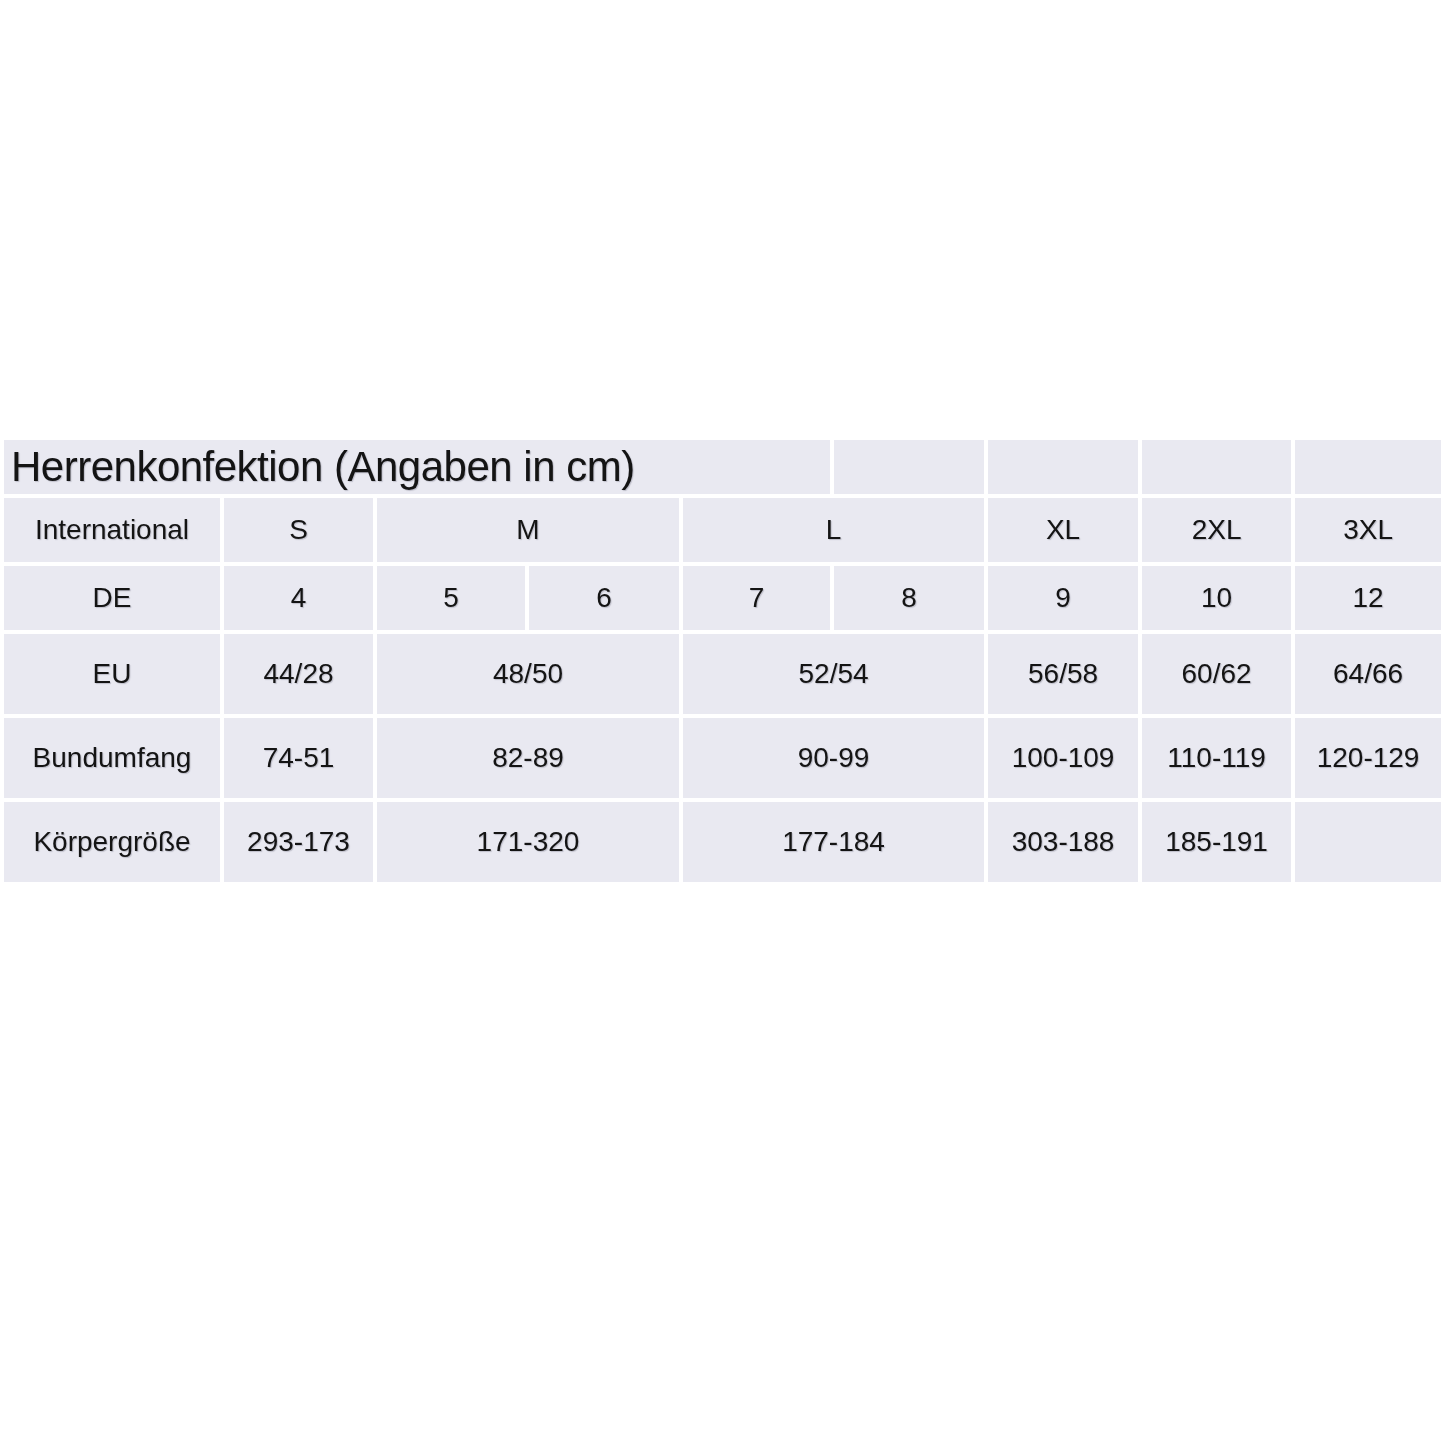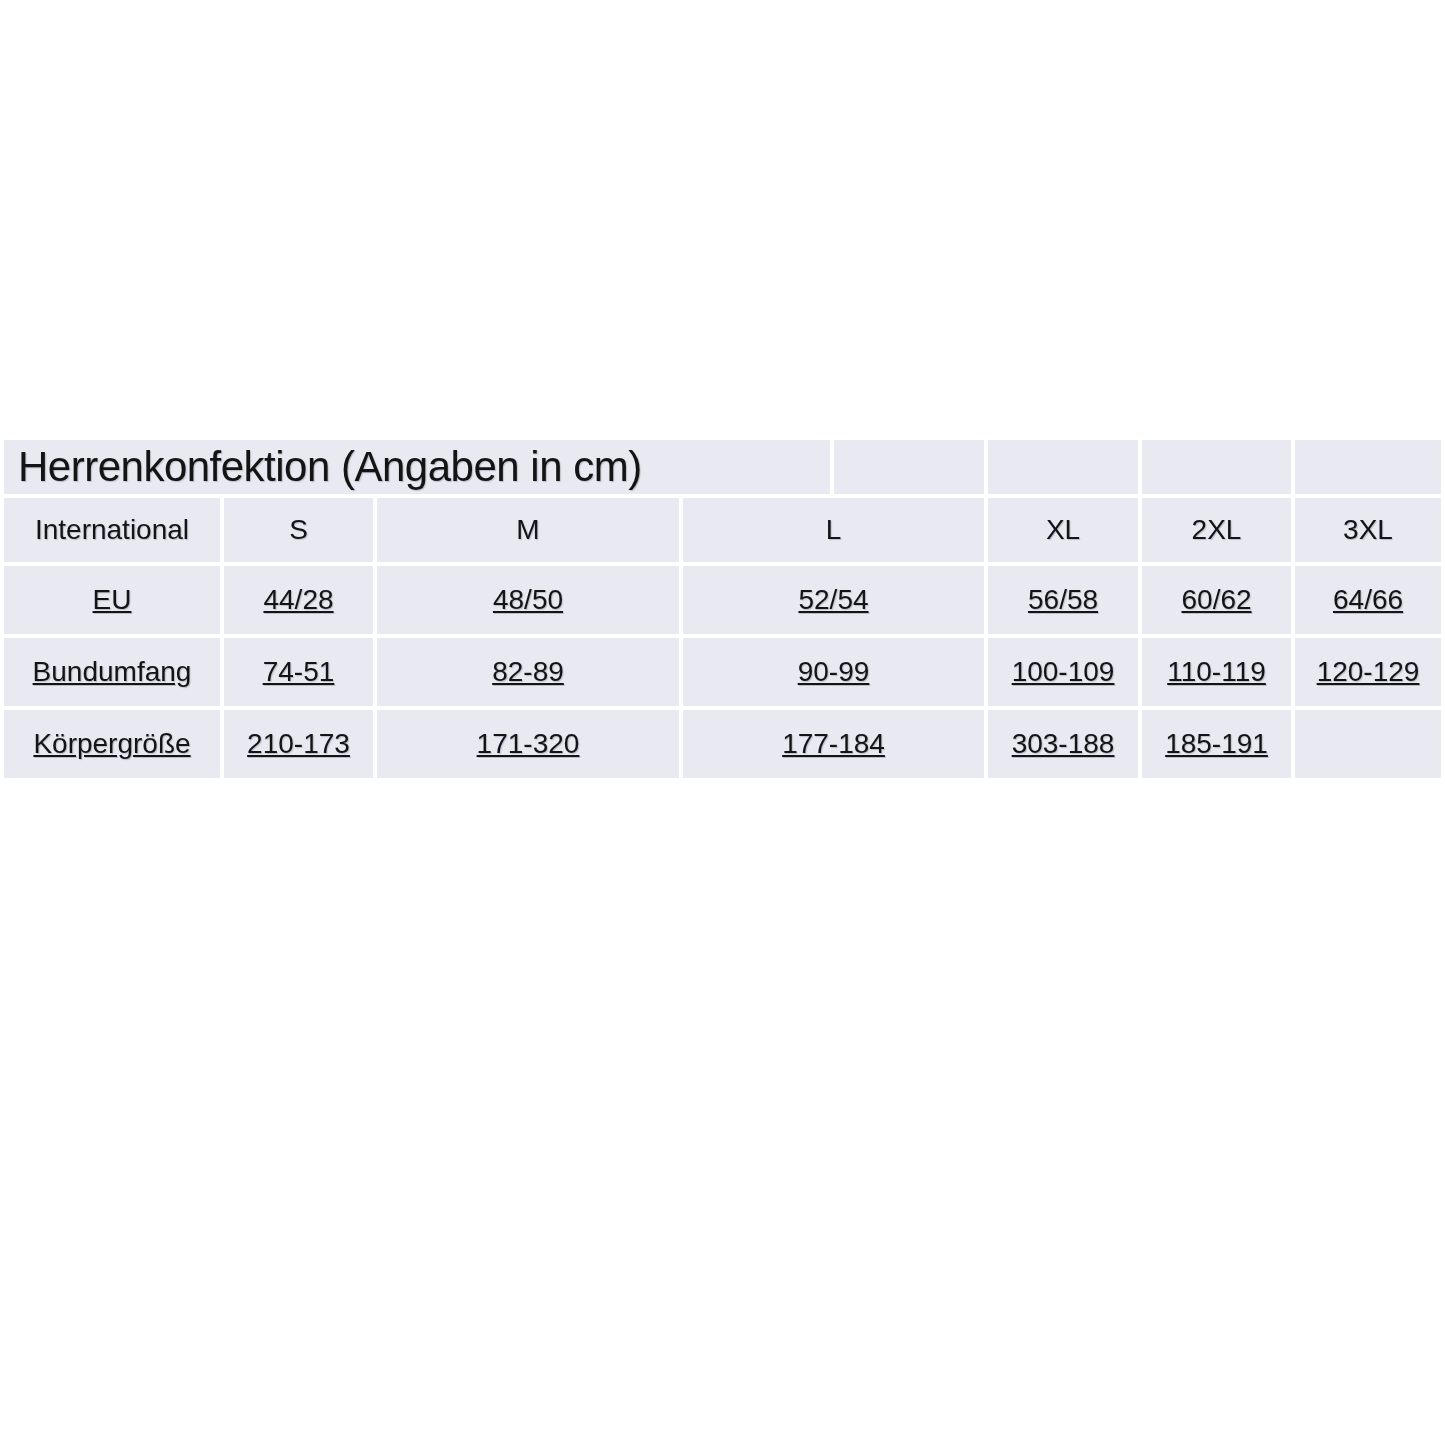--- a/index.html
+++ b/index.html
@@ -35,26 +35,26 @@
     vertical-align: middle;
     font-size: 28px;
     color: var(--text);
     text-shadow: 1px 1px 1px rgba(90, 90, 110, 0.30);
     overflow: hidden;
     white-space: nowrap;
     padding: 0;
   }
   tr.title-row td { height: 54px; }
   tr.header-row td, tr.de-row td { height: 64px; margin-left: 29px; }
-  tr.data-row td { height: 68px; text-decoration: underline; }
+  tr.data-row td { height: 80px; }
   td.title-cell {
     text-align: left;
     font-size: 42px;
     letter-spacing: -0.5px;
-    padding-left: 14px;
+    padding-left: 7px;
   }
 </style>
 </head>
 <body>
 
 <table class="size-table">
   <colgroup>
     <col style="width:216px">
     <col style="width:149px">
     <col style="width:148px">
@@ -80,20 +80,31 @@
   <tr class="header-row">
     <td>International</td>
     <td>S</td>
     <td colspan="2">M</td>
     <td colspan="2">L</td>
     <td>XL</td>
     <td>2XL</td>
     <td>3XL</td>
   </tr>
 
+  <tr class="de-row">
+    <td>DE</td>
+    <td>4</td>
+    <td>5</td>
+    <td>6</td>
+    <td>7</td>
+    <td>8</td>
+    <td>9</td>
+    <td>10</td>
+    <td>12</td>
+  </tr>
 
   <tr class="data-row">
     <td>EU</td>
     <td>44/28</td>
     <td colspan="2">48/50</td>
     <td colspan="2">52/54</td>
     <td>56/58</td>
     <td>60/62</td>
     <td>64/66</td>
   </tr>
@@ -105,21 +116,21 @@
     <td colspan="2">82-89</td>
     <td colspan="2">90-99</td>
     <td>100-109</td>
     <td>110-119</td>
     <td>120-129</td>
   </tr>
 
 
   <tr class="data-row">
     <td>Körpergröße</td>
-    <td>210-173</td>
+    <td>293-173</td>
     <td colspan="2">171-320</td>
     <td colspan="2">177-184</td>
     <td>303-188</td>
     <td>185-191</td>
     <td></td>
   </tr>
 </tbody>
   </table>
 
 </body></html>

